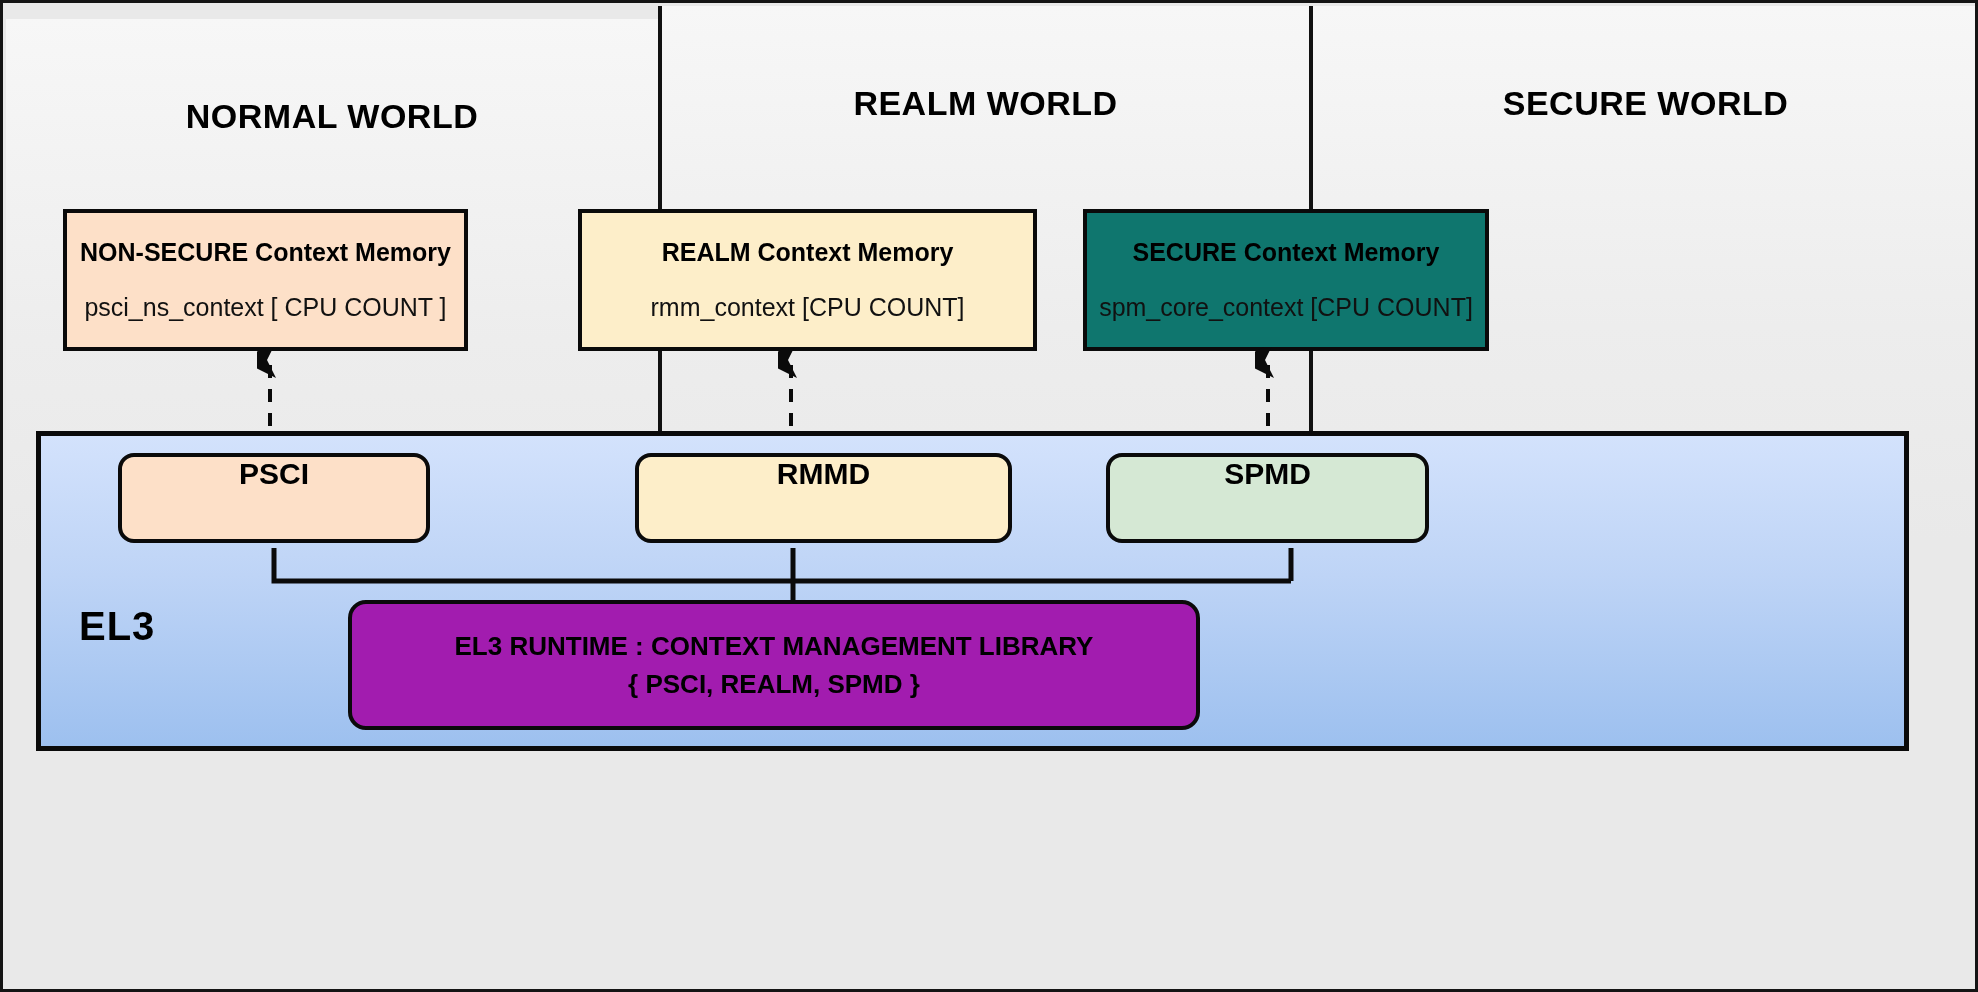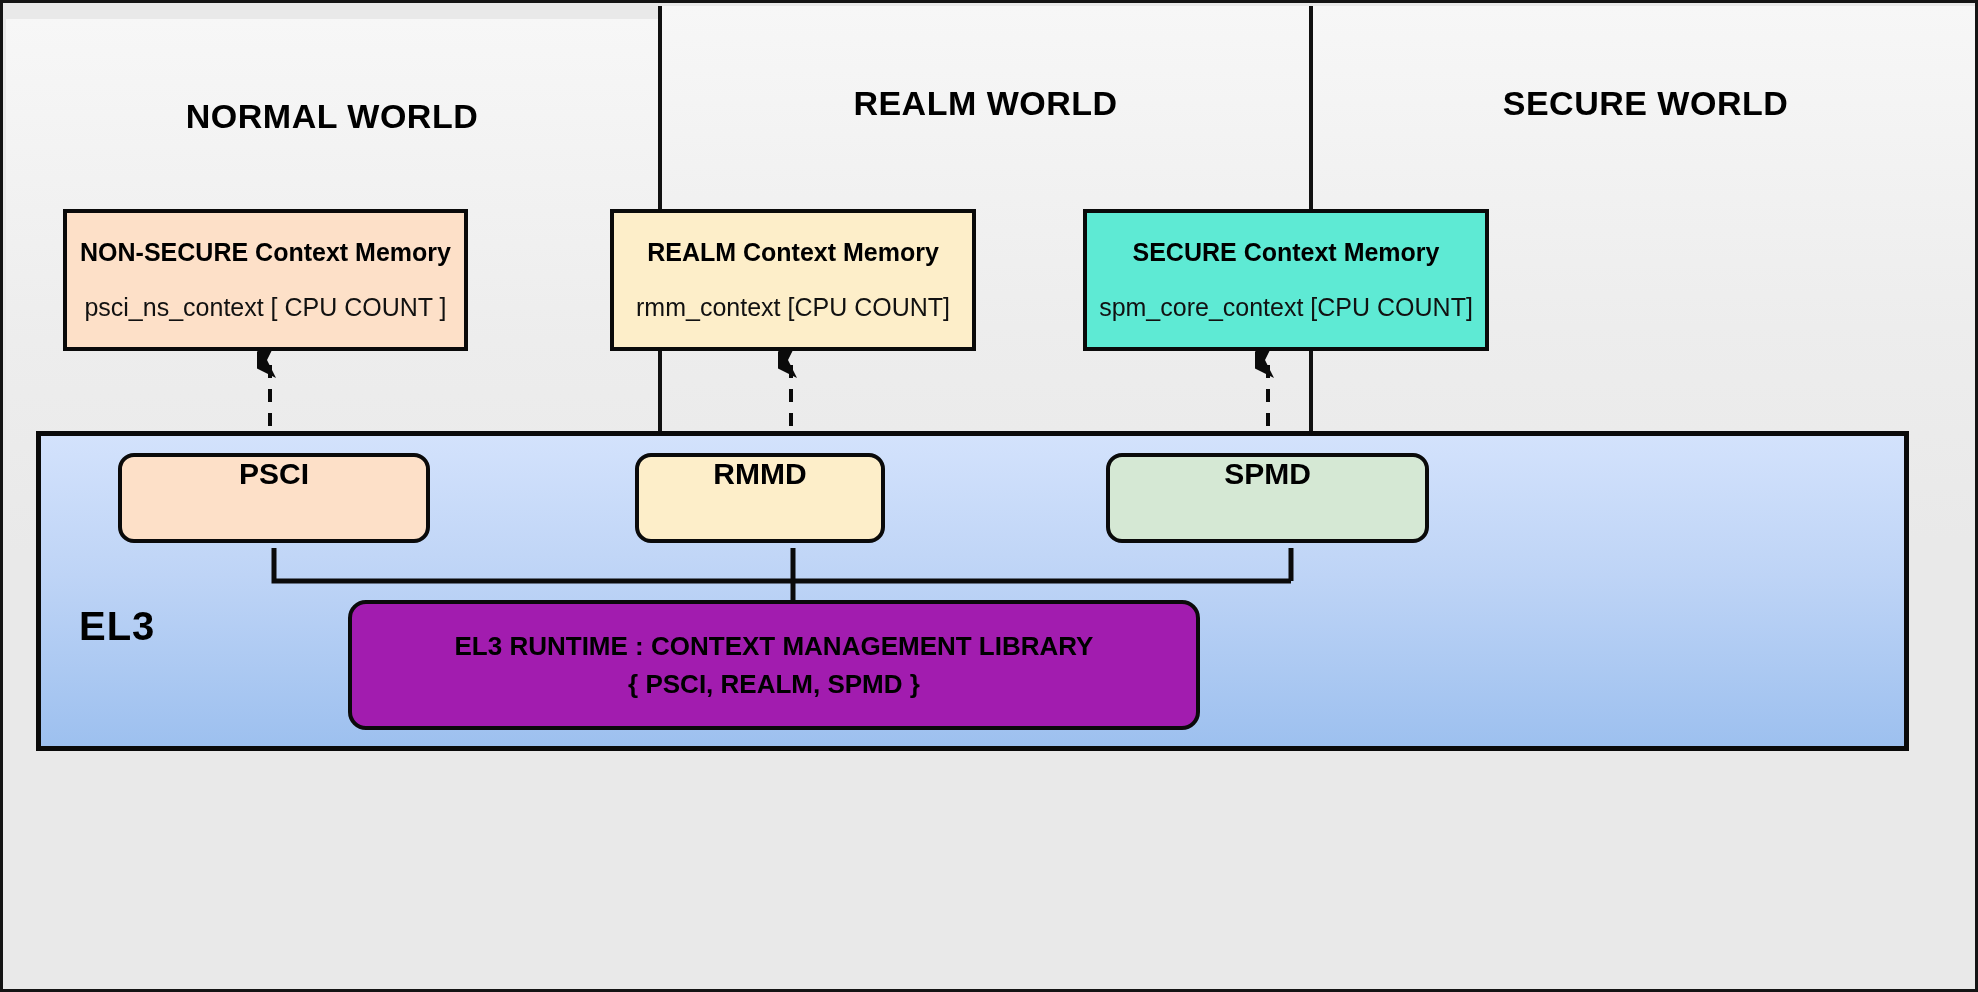--- a/index.html
+++ b/index.html
@@ -65,22 +65,22 @@
     color: #000;
     white-space: nowrap;
   }
   .ctx-box .ctx-sub {
     font-size: 25px;
     font-weight: normal;
     color: #111;
     white-space: nowrap;
   }
   .ctx-ns { left: 60px;   width: 405px; background: #fde0c8; }
-  .ctx-rl { left: 607px;  width: 366px; background: #fdeec9; text-align: center; }
-  .ctx-se { left: 1080px; width: 406px; background: #5eead4; }
+  .ctx-rl { left: 575px;  width: 459px; background: #fdeec9; text-align: center; }
+  .ctx-se { left: 1080px; width: 406px; background: #0f766e; }
 
   
   .dashed-arrow {
     position: absolute;
     top: 344px;
     width: 26px;
     height: 116px;
     pointer-events: none;
   }
   .da-1 { left: 254px; }
@@ -108,21 +108,21 @@
     border-radius: 16px;
     box-sizing: border-box;
     display: flex;
     align-items: flex-start;
     justify-content: center;
     font-size: 30px;
     font-weight: bold;
     color: #000;
   }
   .disp-psci { left: 115px;  width: 312px; background: #fde0c8; }
-  .disp-rmmd { left: 632px;  width: 250px; background: #fdeec9; }
+  .disp-rmmd { left: 632px;  width: 377px; background: #fdeec9; }
   .disp-spmd { left: 1103px; width: 323px; background: #d5e8d4; }
 
   
   #runtime-box {
     position: absolute;
     left: 345px;
     top: 597px;
     width: 852px;
     height: 130px;
     background: #a21caf;

